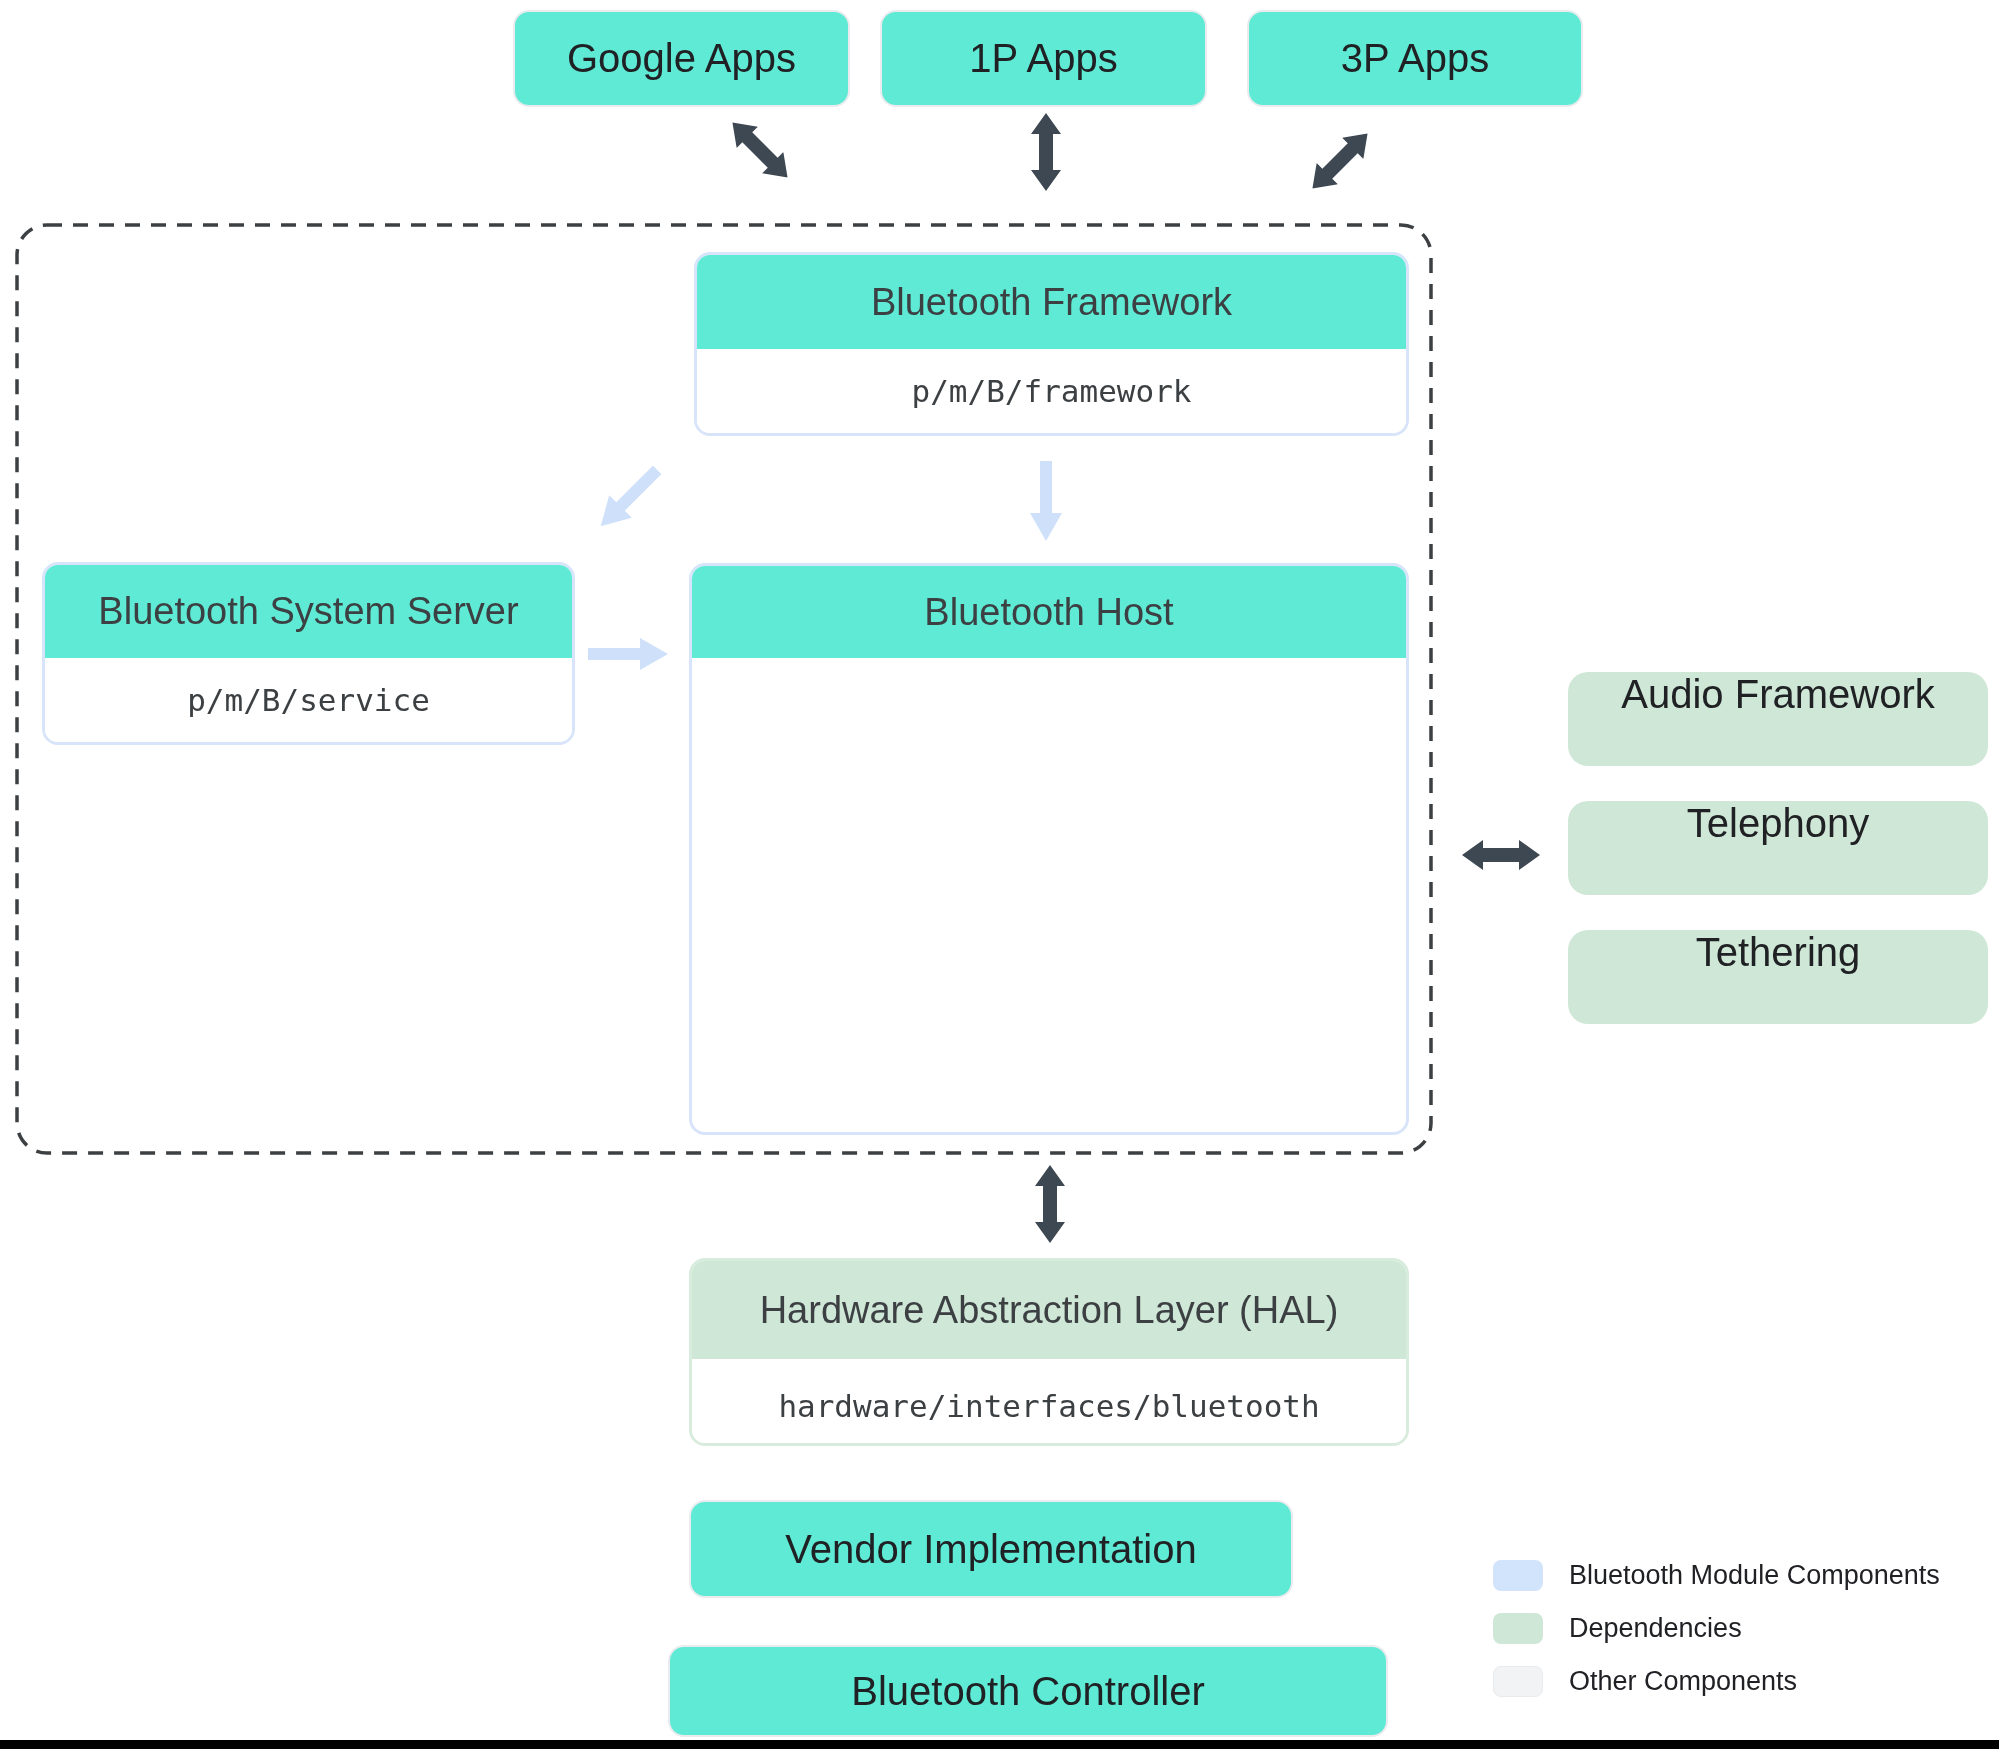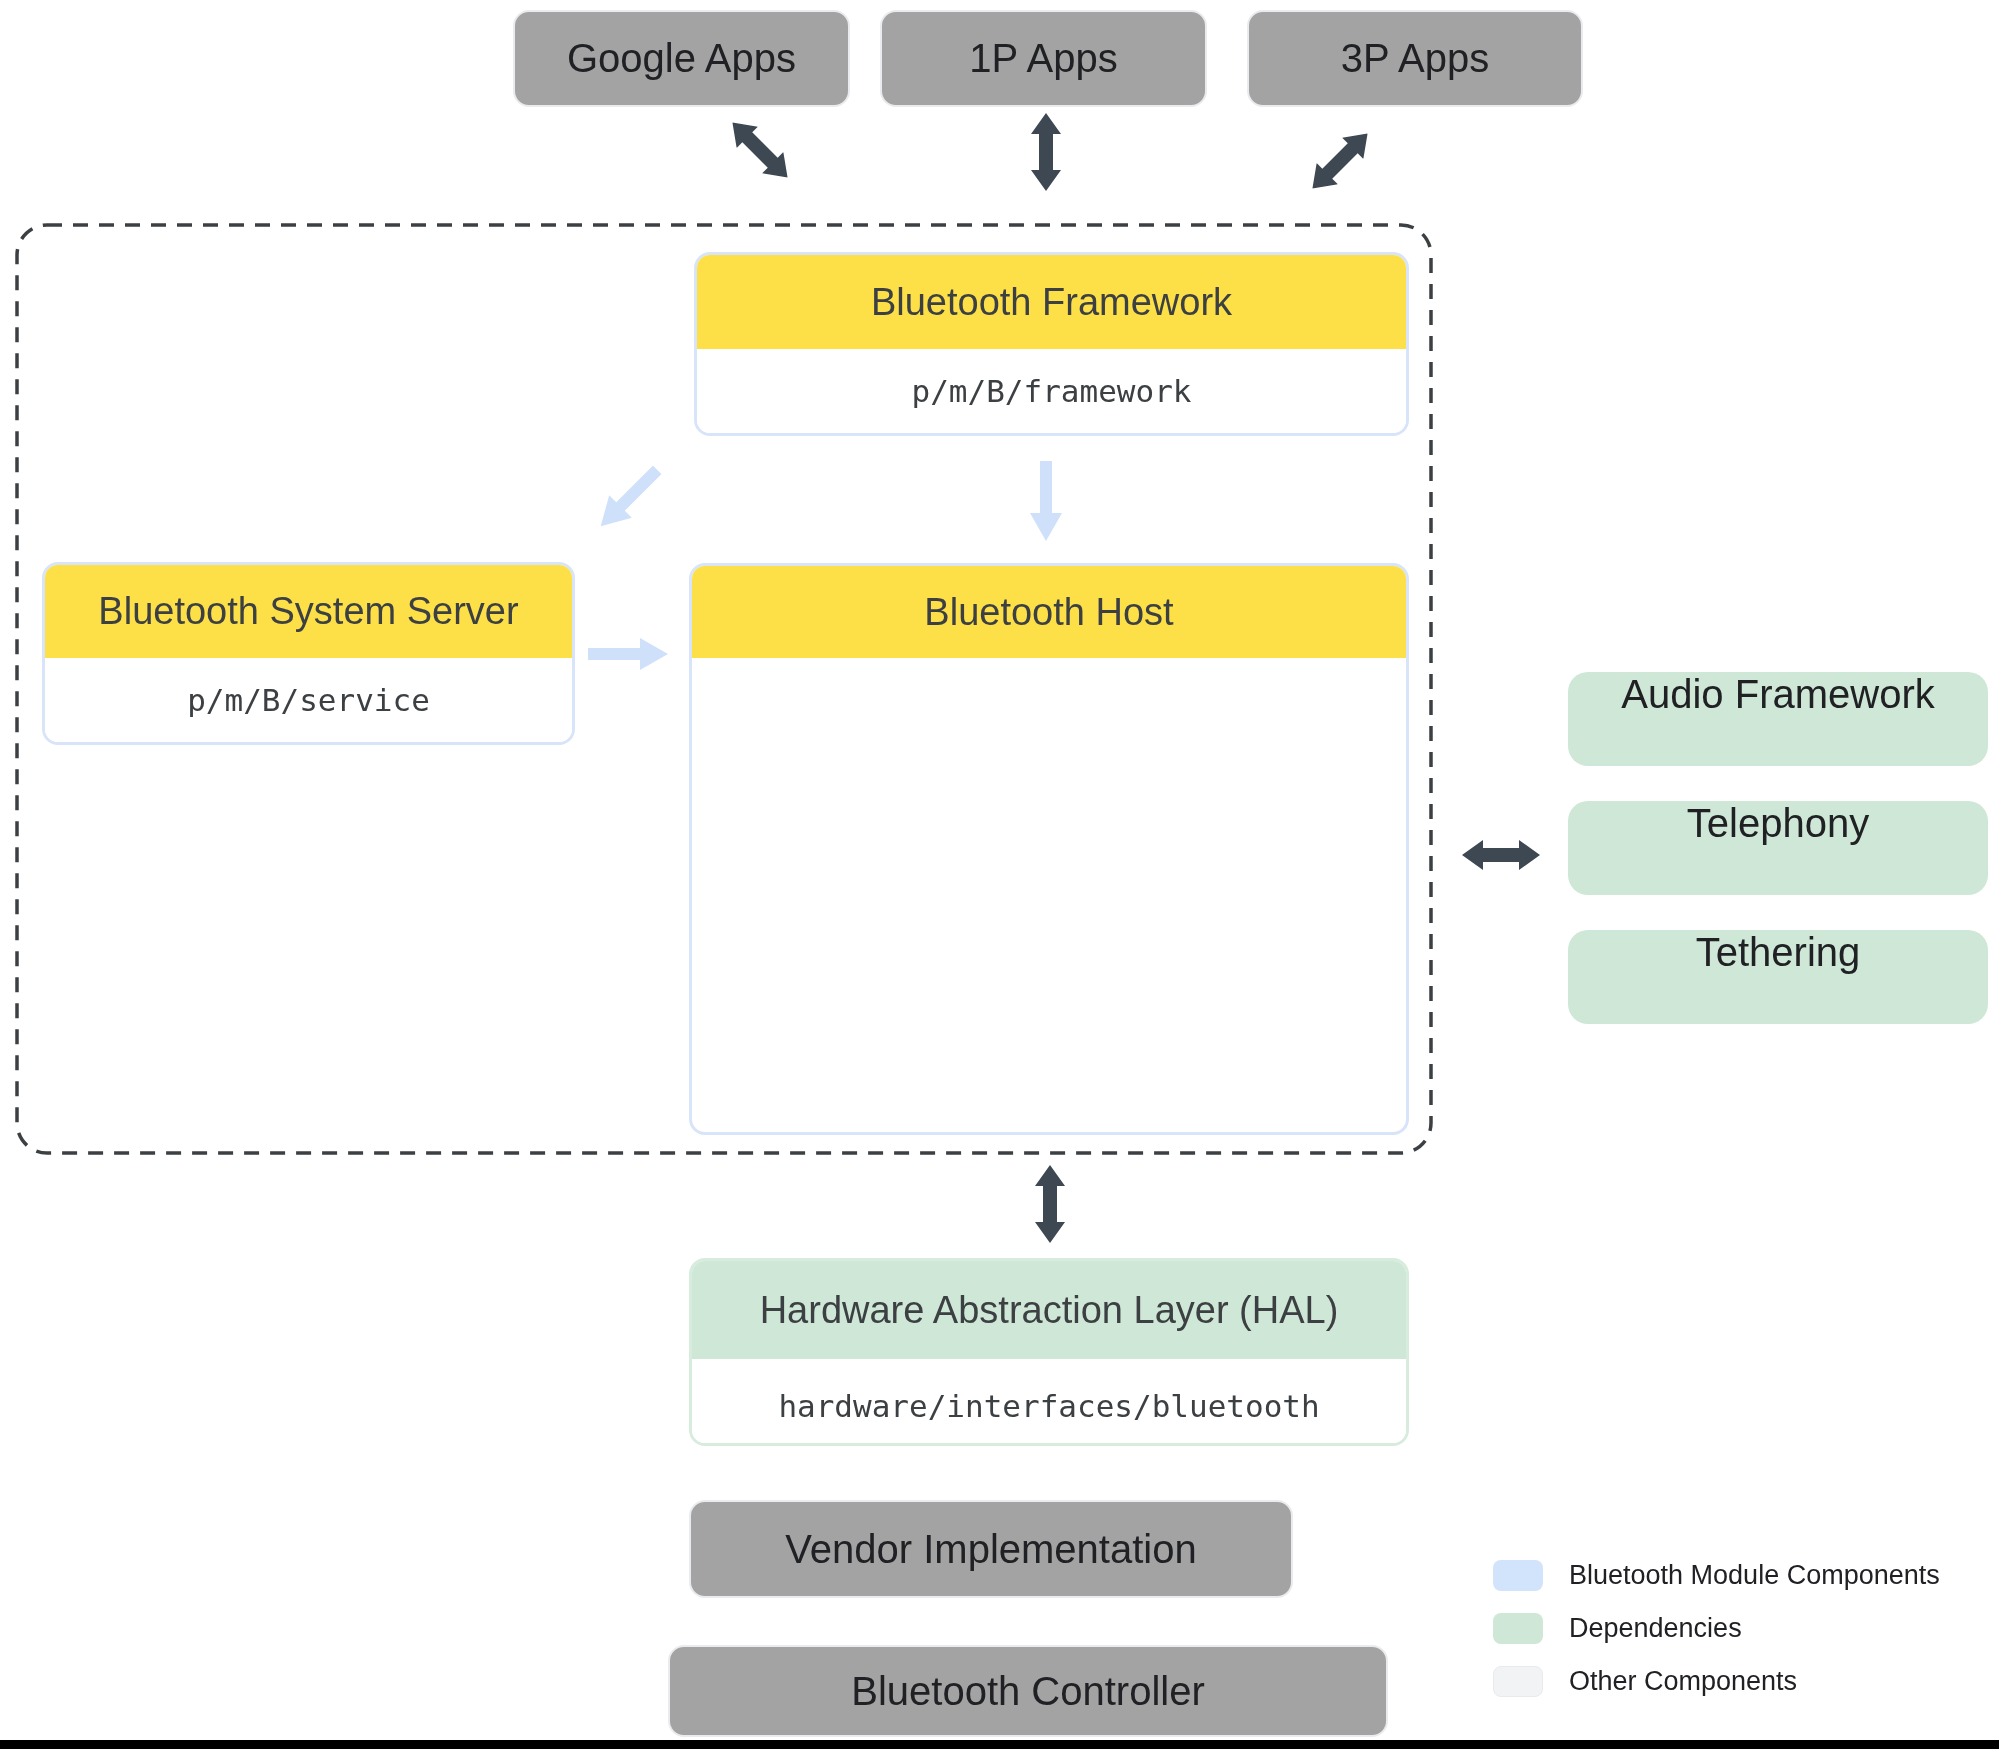--- a/index.html
+++ b/index.html
@@ -4,36 +4,36 @@
 <style>
   html,body{margin:0;padding:0;background:#fff;}
   #stage{
     position:relative;width:1999px;height:1749px;background:#ffffff;overflow:hidden;
     font-family:"Liberation Sans",sans-serif;color:#202124;
   }
   .abs{position:absolute;}
   
   .gray-box{
     position:absolute;display:flex;align-items:center;justify-content:center;
-    background:#a3a3a3;border:2px solid #e9ebee;border-radius:16px;
+    background:#5eead4;border:2px solid #e9ebee;border-radius:16px;
     font-size:40px;color:#202124;box-sizing:border-box;
   }
   
   .dep-box{
     position:absolute;display:flex;align-items:flex-start;justify-content:center;
     background:#cfe7d6;border-radius:20px;font-size:40px;color:#202124;box-sizing:border-box;
   }
   
   .card{
     position:absolute;display:flex;flex-direction:column;background:#ffffff;
     border:3px solid #d7e4f9;border-radius:16px;overflow:hidden;box-sizing:border-box;
   }
   .card.green{border-color:#d8ecde;}
   .card-header{
-    background:#fde047;display:flex;align-items:center;justify-content:center;
+    background:#5eead4;display:flex;align-items:center;justify-content:center;
     font-size:38px;color:#3c4043;flex:0 0 auto;
   }
   .card.green .card-header{background:#cfe7d6;}
   .card-body{
     flex:1;display:flex;align-items:center;justify-content:center;
     font-family:"DejaVu Sans Mono",monospace;font-size:31px;color:#3c4043;background:#fff;
   }
   
   .module-label{position:absolute;left:40px;top:246px;}
   .module-title{font-size:33px;color:#202124;}

